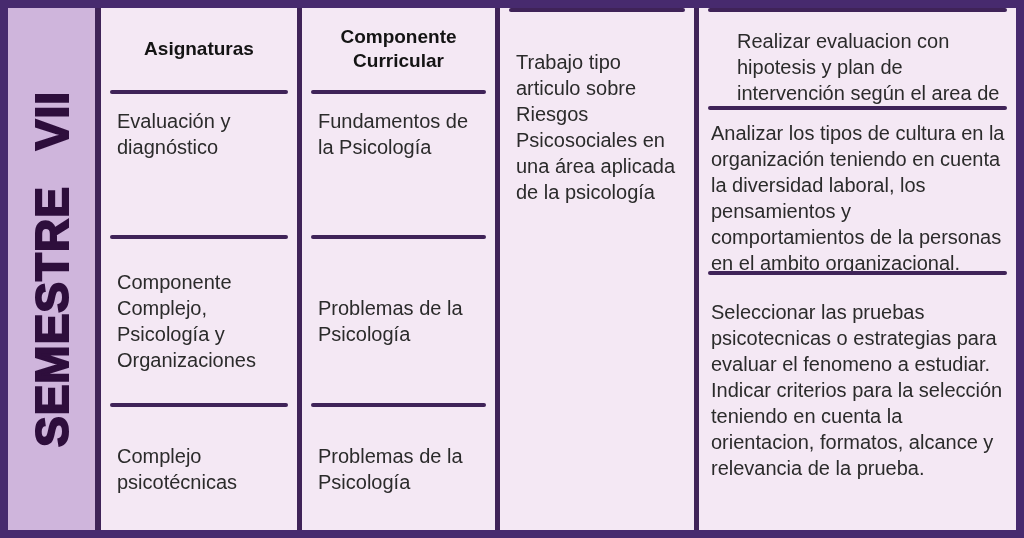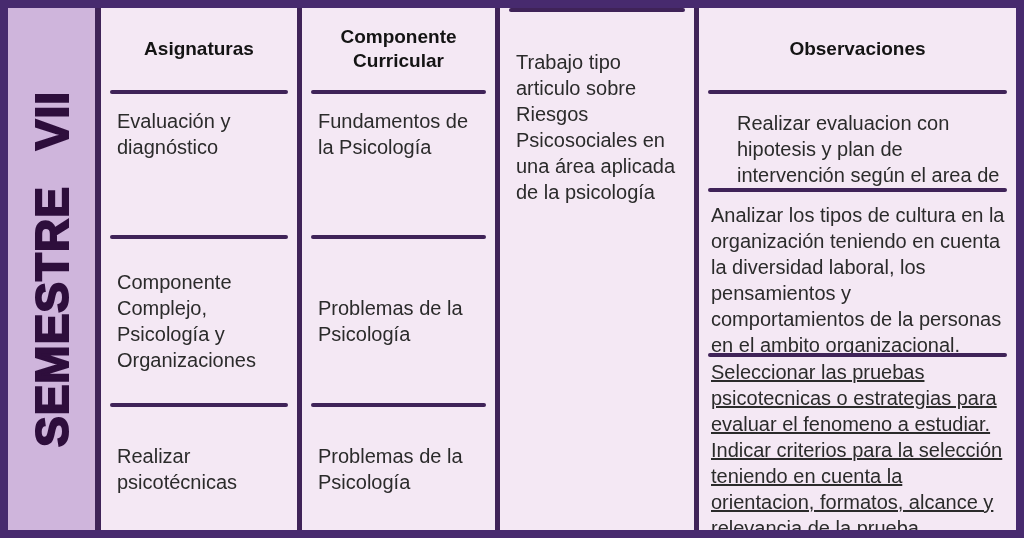--- a/index.html
+++ b/index.html
@@ -98,42 +98,42 @@
 
   .col-2 .c1 { height: 141px; }
   .col-2 .c2 { height: 164px; }
   .col-2 .c3 { flex: 1 1 auto; }
 
   .col-3 .c1 { flex: 1 1 auto; padding-right: 10px; }
 
   .col-4 .body-cell { padding-left: 12px; padding-right: 10px; }
   .col-4 .c1 { height: 94px;  padding-top: 16px; margin-left: 26px; }
   .col-4 .c2 { height: 161px; padding-top: 10px; }
-  .col-4 .c3 { flex: 1 1 auto; padding-top: 2px; text-decoration: underline; }
+  .col-4 .c3 { flex: 1 1 auto; padding-top: 24px; }
 </style>
 </head>
 <body>
 
 <div class="frame">
   <div class="inner">
 
     <div class="sidebar">
       <div class="sidebar-text">SEMESTRE VII</div>
     </div>
 
     <div class="vline w6"></div>
 
     <div class="col col-1">
       <div class="cell hdr">Asignaturas</div>
       <div class="hr"></div>
       <div class="cell body-cell c1 v-top pt14">Evaluación y diagnóstico</div>
       <div class="hr"></div>
       <div class="cell body-cell c2 v-center">Componente Complejo, Psicología y Organizaciones</div>
       <div class="hr"></div>
-      <div class="cell body-cell c3 v-center">Realizar psicotécnicas</div>
+      <div class="cell body-cell c3 v-center">Complejo psicotécnicas</div>
     </div>
 
     <div class="vline w5"></div>
 
     <div class="col col-2">
       <div class="cell hdr">Componente Curricular</div>
       <div class="hr"></div>
       <div class="cell body-cell c1 v-top pt14">Fundamentos de la Psicología</div>
       <div class="hr"></div>
       <div class="cell body-cell c2 v-center">Problemas de la Psicología</div>
@@ -144,21 +144,20 @@
     <div class="vline w5"></div>
 
     <div class="col col-3">
       <div class="hr"></div>
       <div class="cell body-cell c1 v-top pt18">Trabajo tipo articulo sobre Riesgos Psicosociales en una área aplicada de la psicología</div>
     </div>
 
     <div class="vline w5"></div>
 
     <div class="col col-4">
-      <div class="cell hdr">Observaciones</div>
       <div class="hr"></div>
       <div class="cell body-cell c1 v-top">Realizar evaluacion con hipotesis y plan de intervención según el area de psicologia aplicada</div>
       <div class="hr"></div>
       <div class="cell body-cell c2 v-top">Analizar los tipos de cultura en la organización teniendo en cuenta la diversidad laboral, los pensamientos y comportamientos de la personas en el ambito organizacional.</div>
       <div class="hr"></div>
       <div class="cell body-cell c3 v-top">Seleccionar las pruebas psicotecnicas o estrategias para evaluar el fenomeno a estudiar. Indicar criterios para la selección teniendo en cuenta la orientacion, formatos, alcance y relevancia de la prueba.</div>
     </div>
 
   </div>
 </div>

